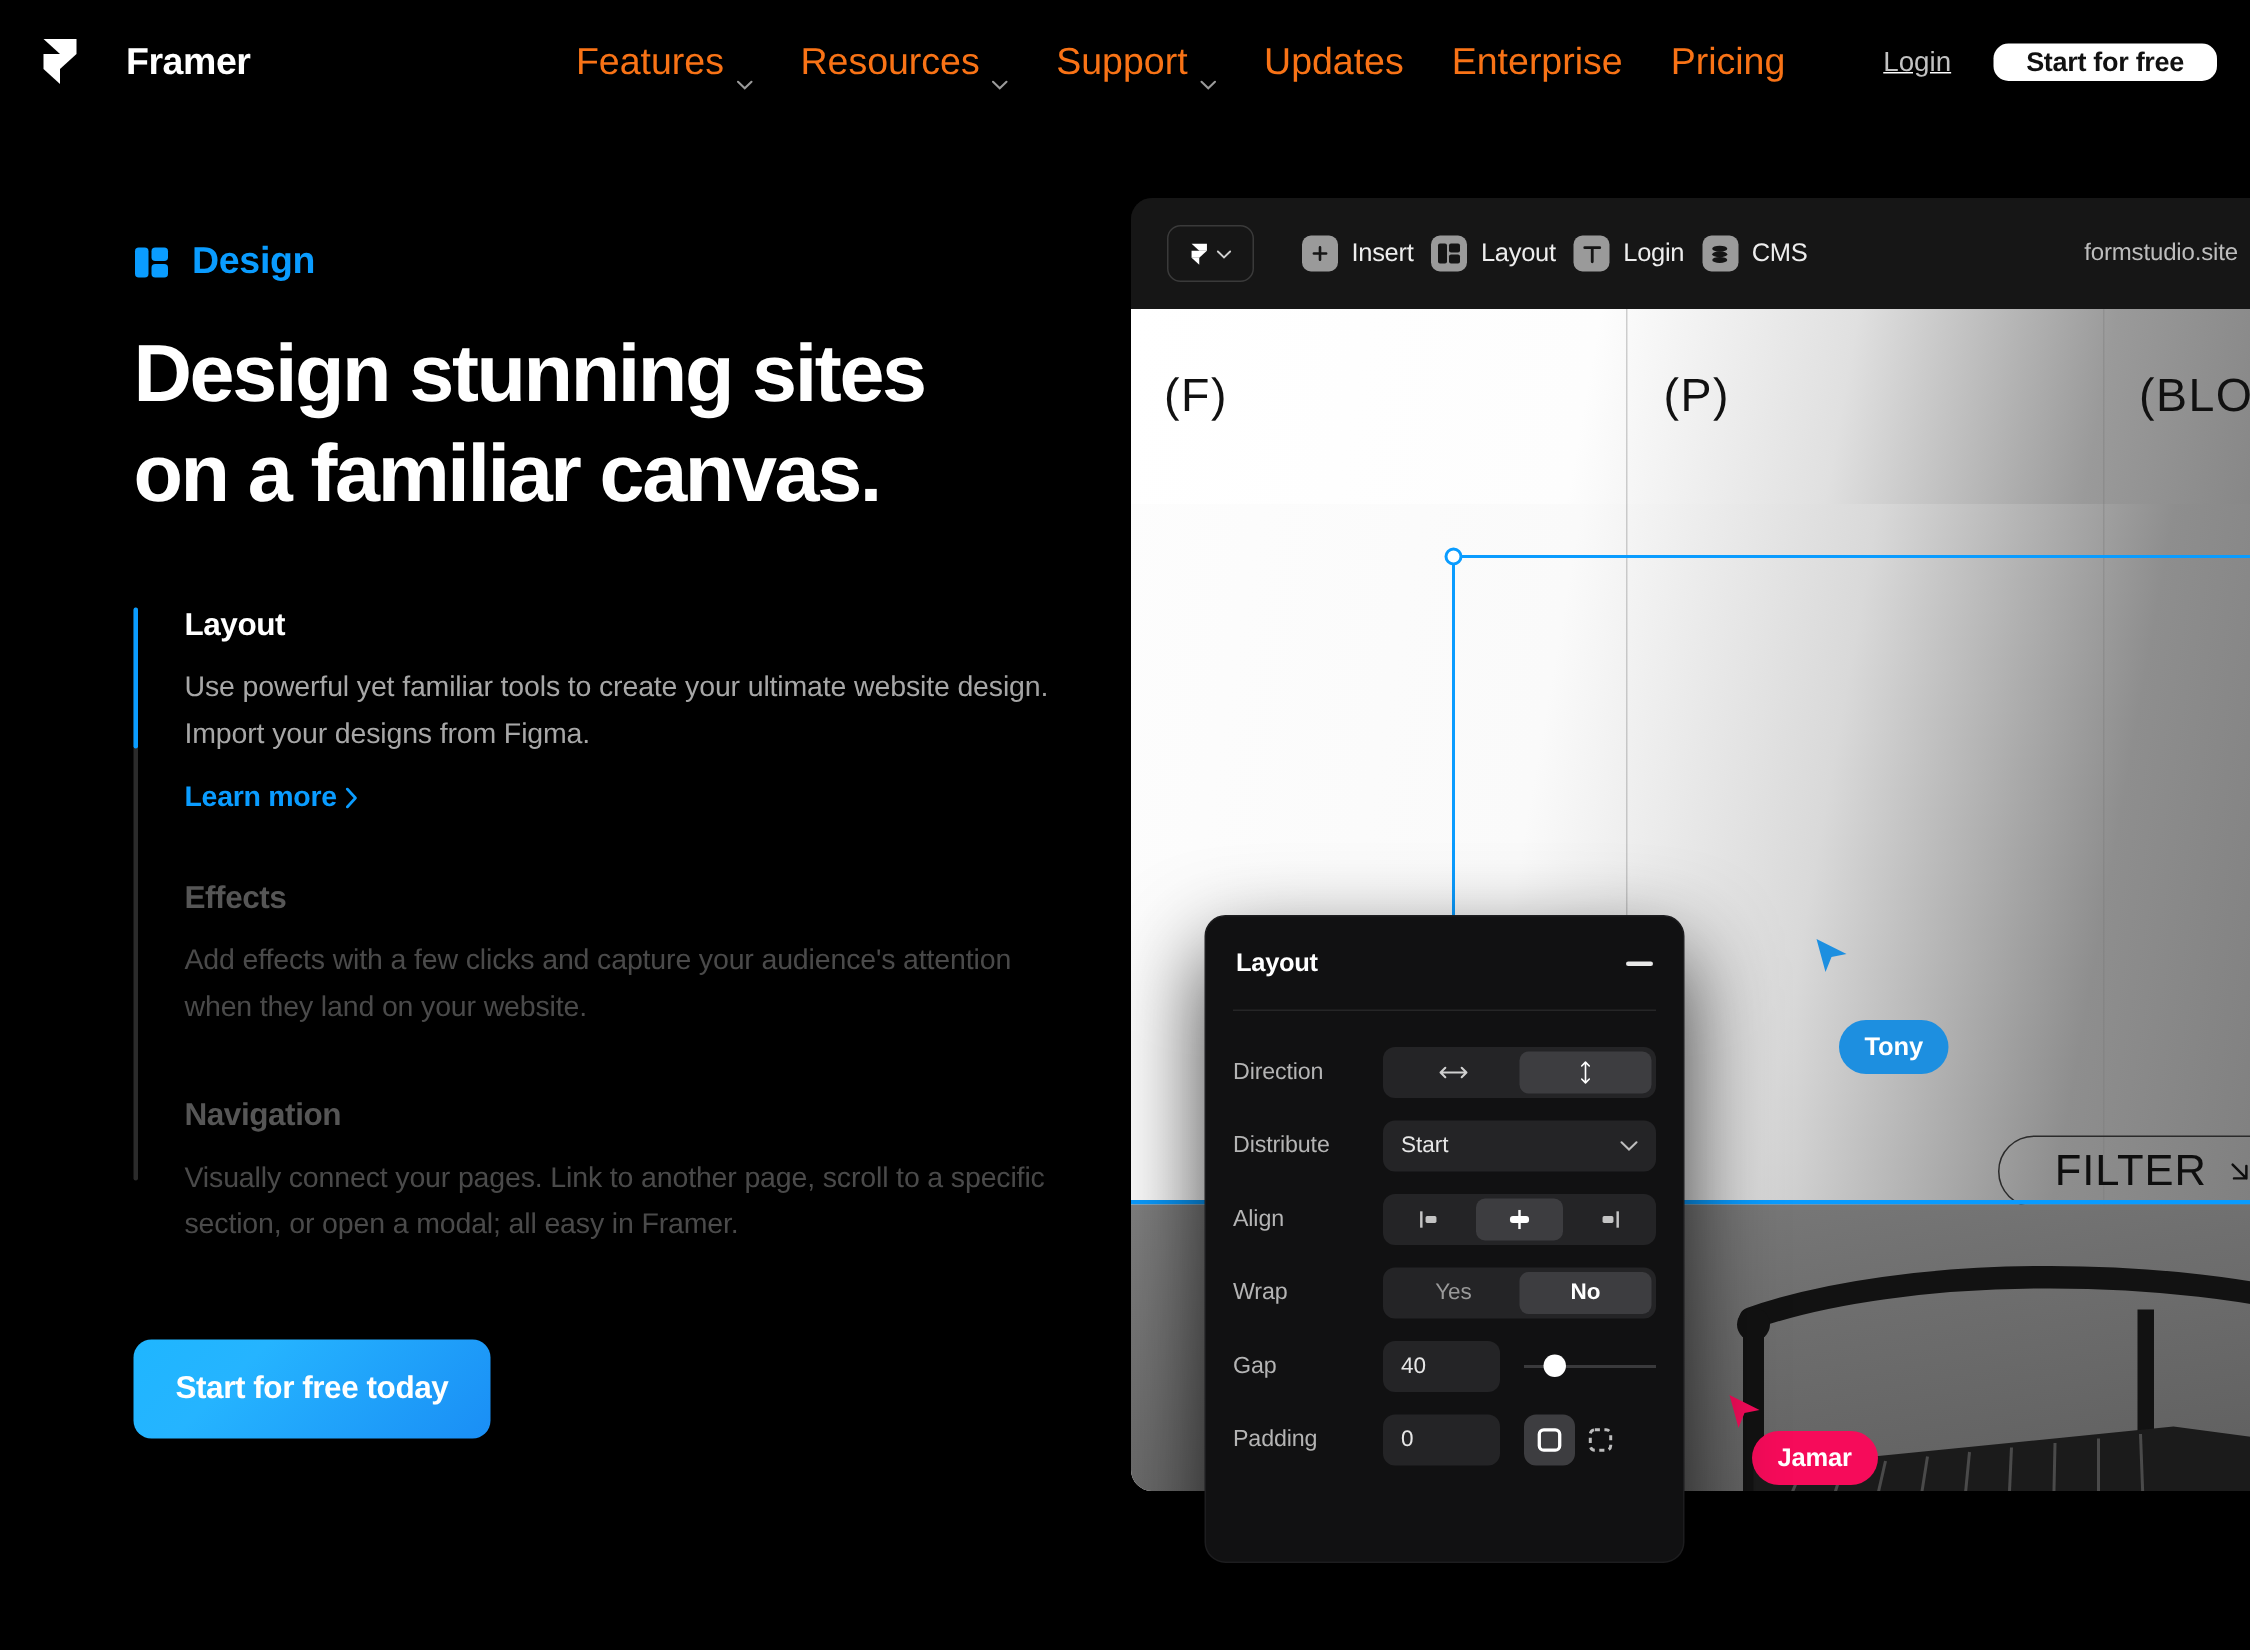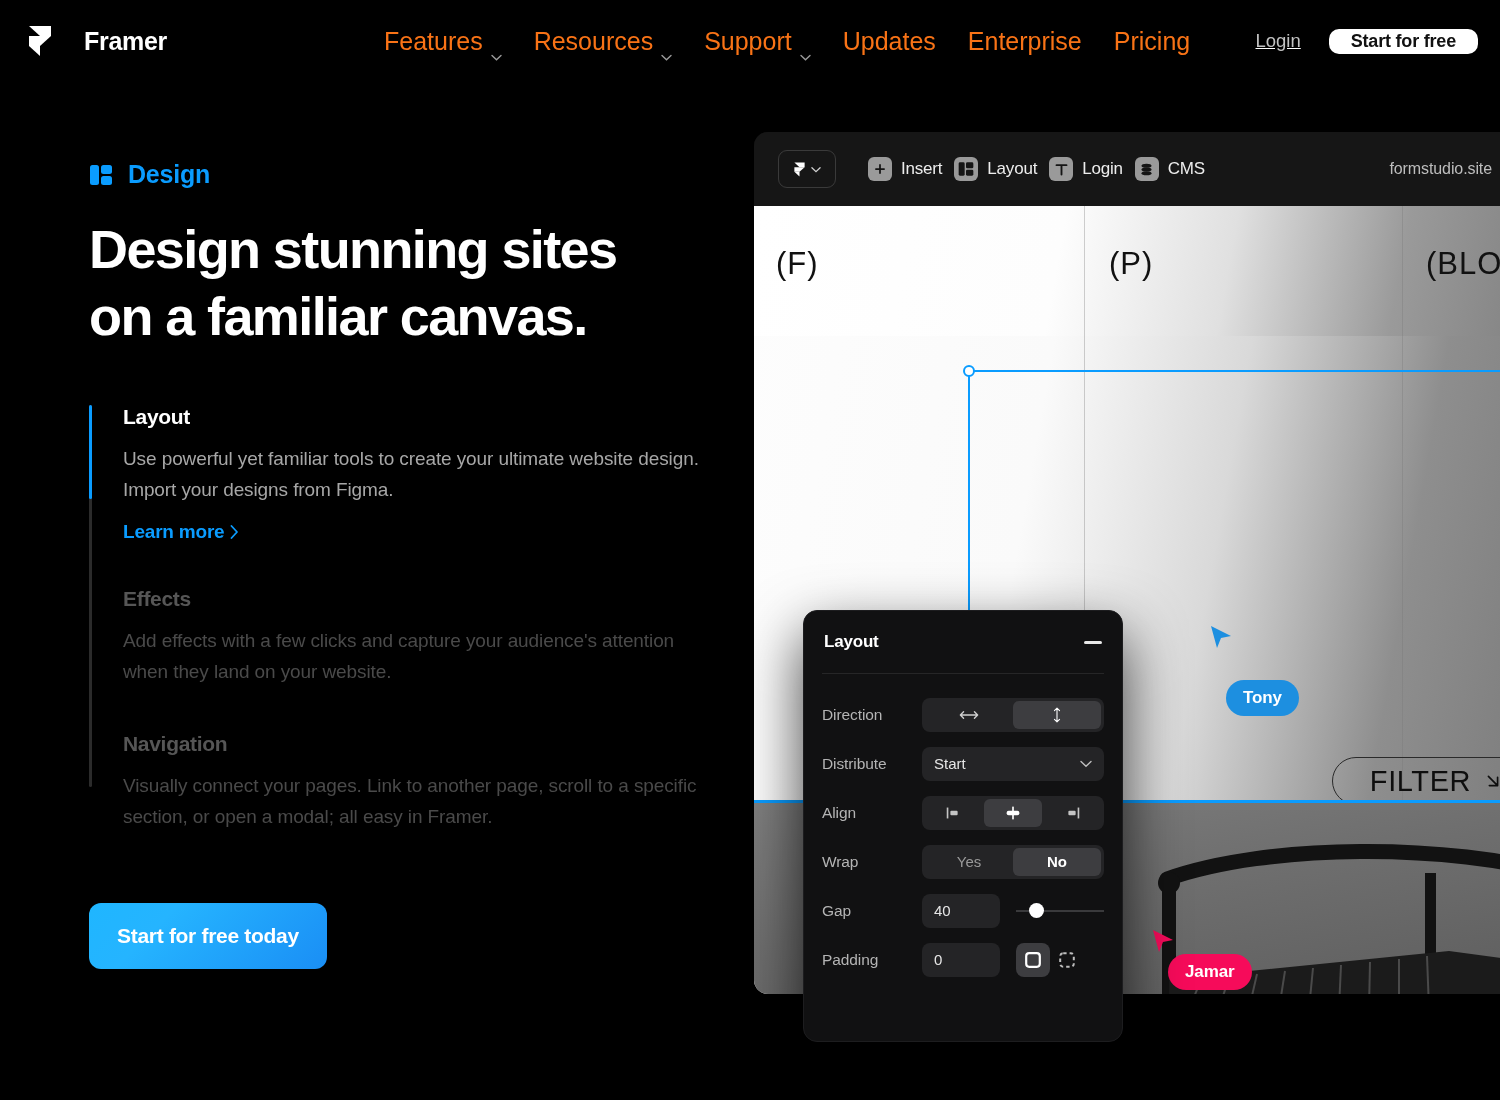--- a/index.html
+++ b/index.html
@@ -23,21 +23,21 @@
   .left { position:absolute; left:89px; top:160px; width:620px; }
   .eyebrow { display:flex; align-items:center; gap:15px; }
   .eyebrow-icon { width:24px; height:24px; }
   .eyebrow-text { color:#0a9cff; font-size:25px; font-weight:700; letter-spacing:-.2px; }
   .headline { margin-top:27px; font-size:54px; line-height:1.24; font-weight:700; letter-spacing:-1.6px; color:#fff; }
 
   .accordion { margin-top:55px; position:relative; padding-left:34px; }
   .acc-track { position:absolute; left:0; top:0; bottom:46px; width:3px; background:#2b2b2b; border-radius:2px; }
   .acc-progress { position:absolute; left:0; top:0; width:3px; height:94px; background:#0a9cff; border-radius:2px; }
   .acc-item { margin-bottom:44px; }
-  .acc-item:last-child { margin-bottom:10px; }
+  .acc-item:last-child { margin-bottom:0; }
   .acc-title { font-size:21px; font-weight:700; letter-spacing:-.3px; color:#fff; }
   .acc-body { margin-top:15px; font-size:19px; line-height:1.62; color:#a7a7a7; letter-spacing:-.1px; }
   .acc-item.dim .acc-title { color:#565656; }
   .acc-item.dim .acc-body { color:#4a4a4a; }
   .learn { display:inline-flex; align-items:center; gap:6px; margin-top:16px; color:#0a9cff;
            font-size:19px; font-weight:700; cursor:pointer; letter-spacing:-.2px; }
   .learn svg { width:9px; height:14px; }
 
   .cta-grad { margin-top:60px; display:inline-block; border:none; cursor:pointer; font-family:inherit;
               background:linear-gradient(135deg,#1fb6ff 0%,#25b4ff 30%,#1a8ef5 100%);

